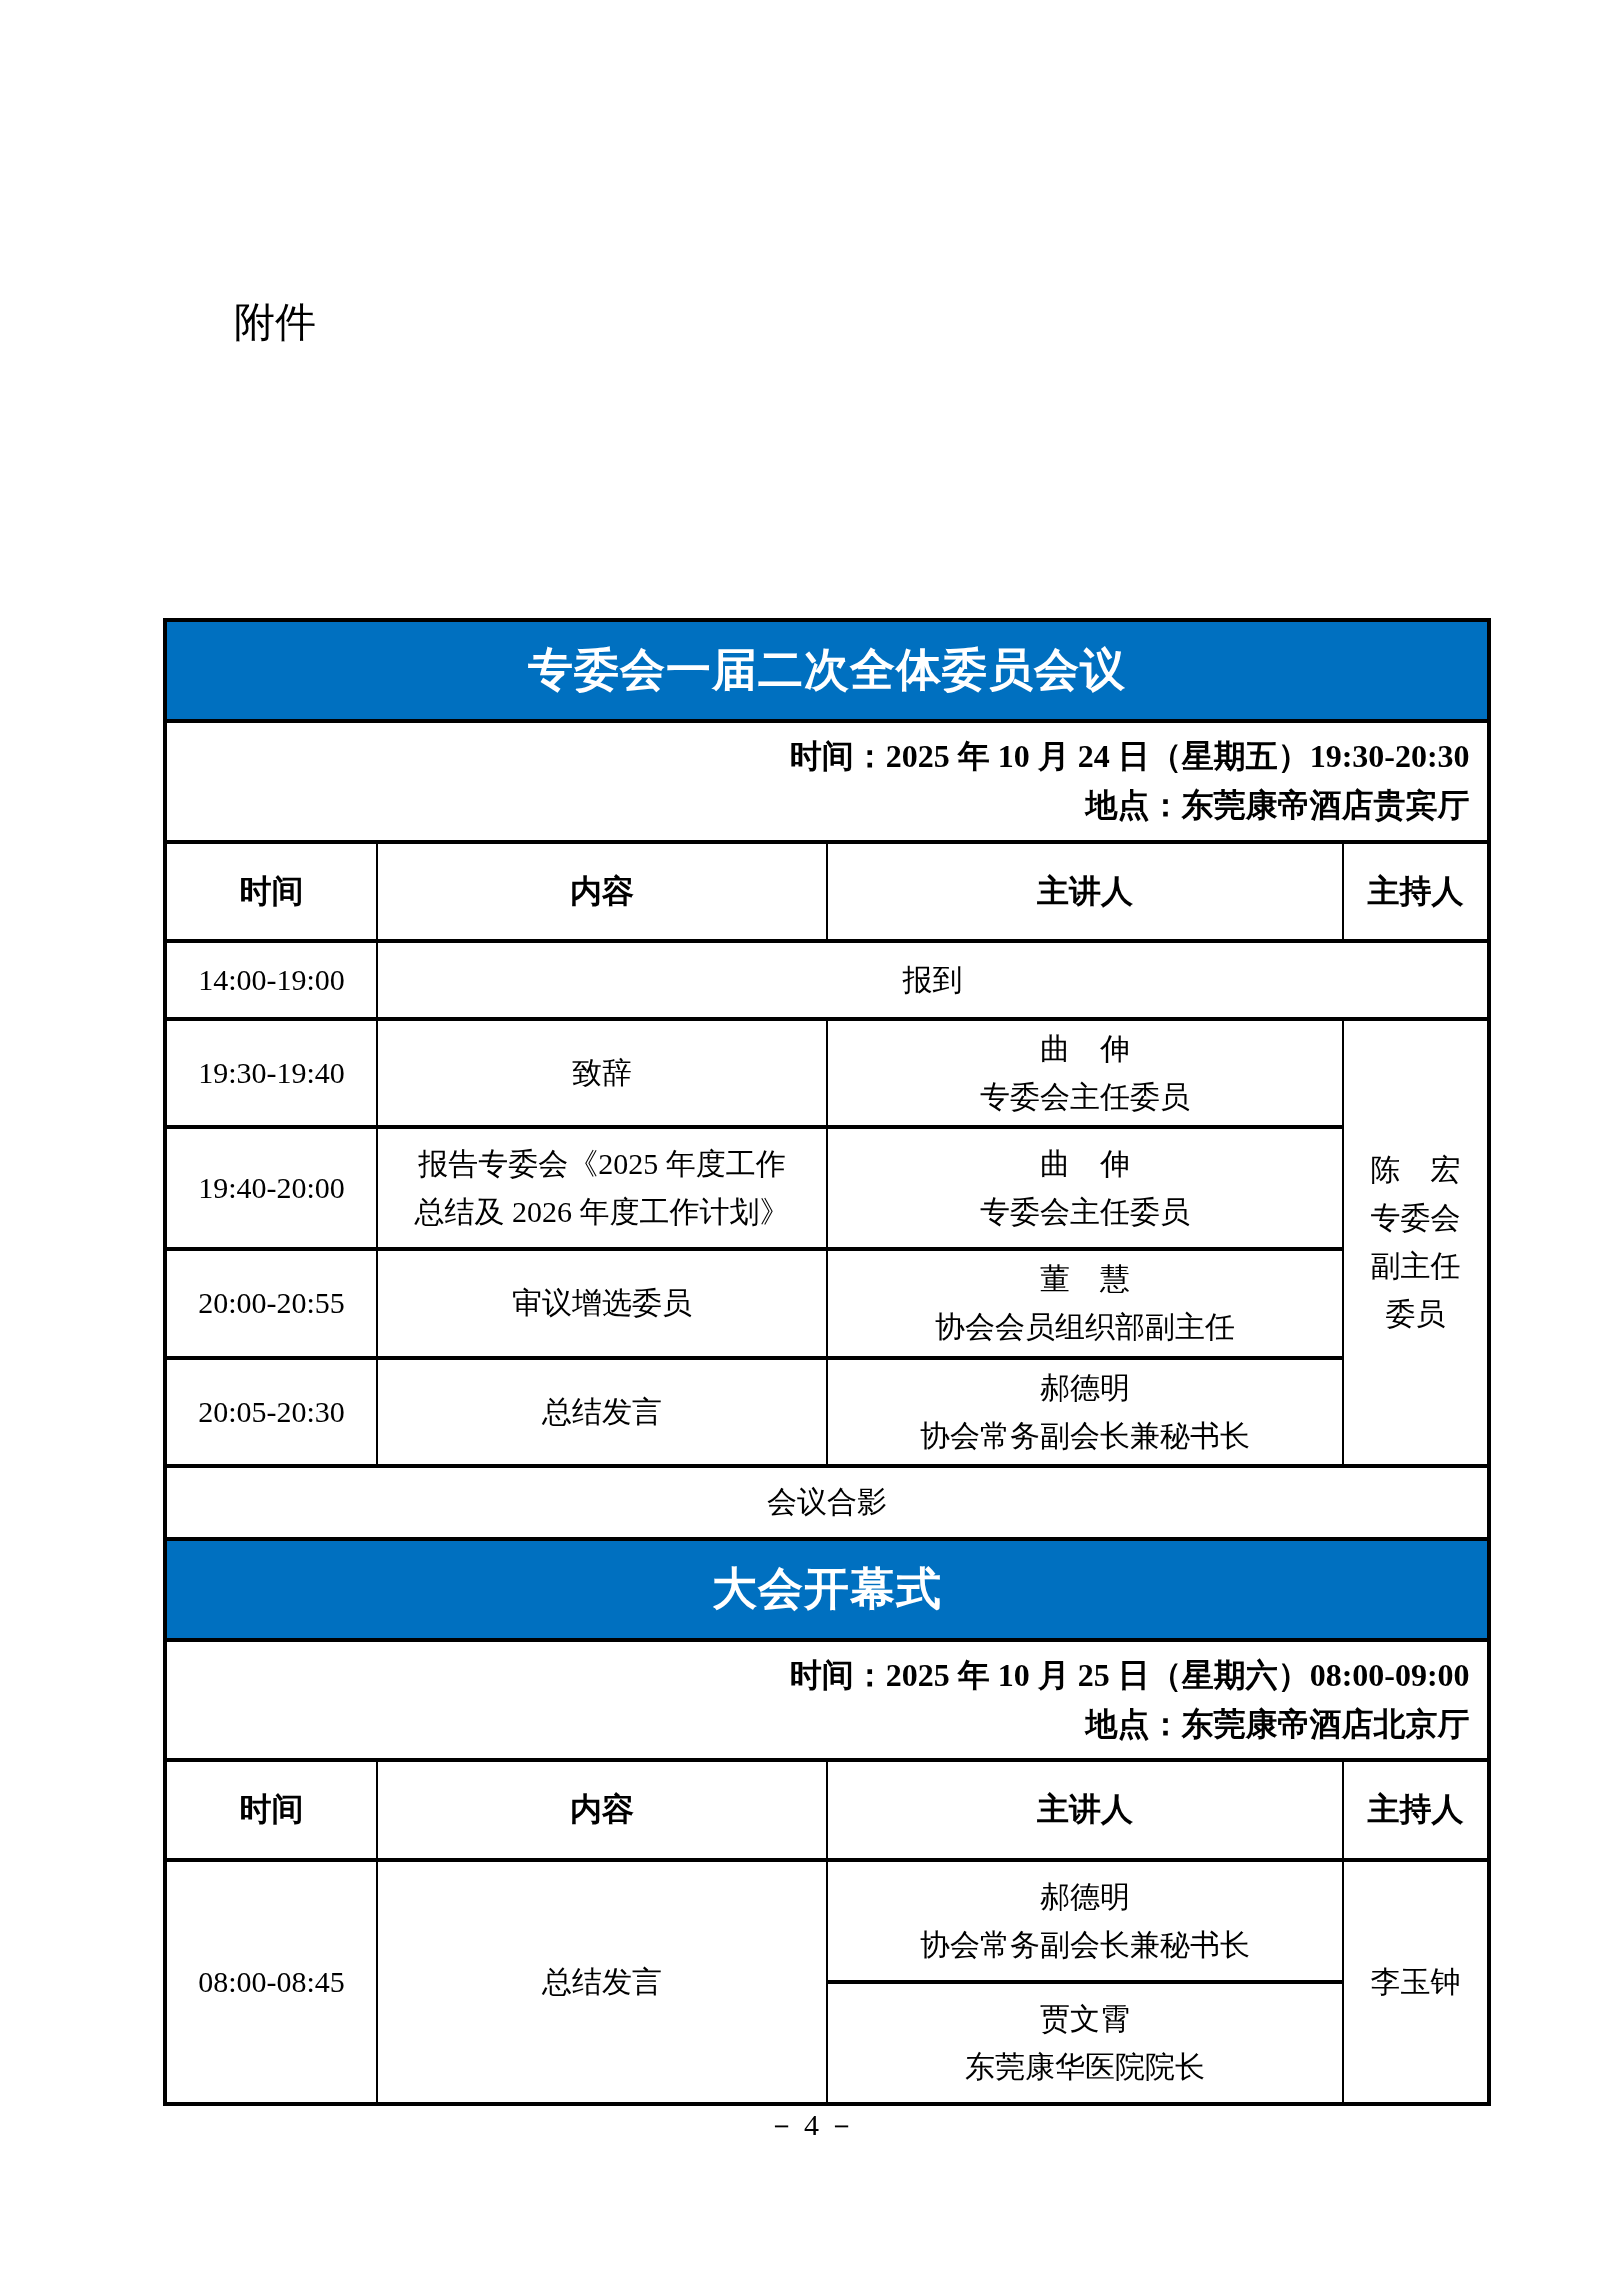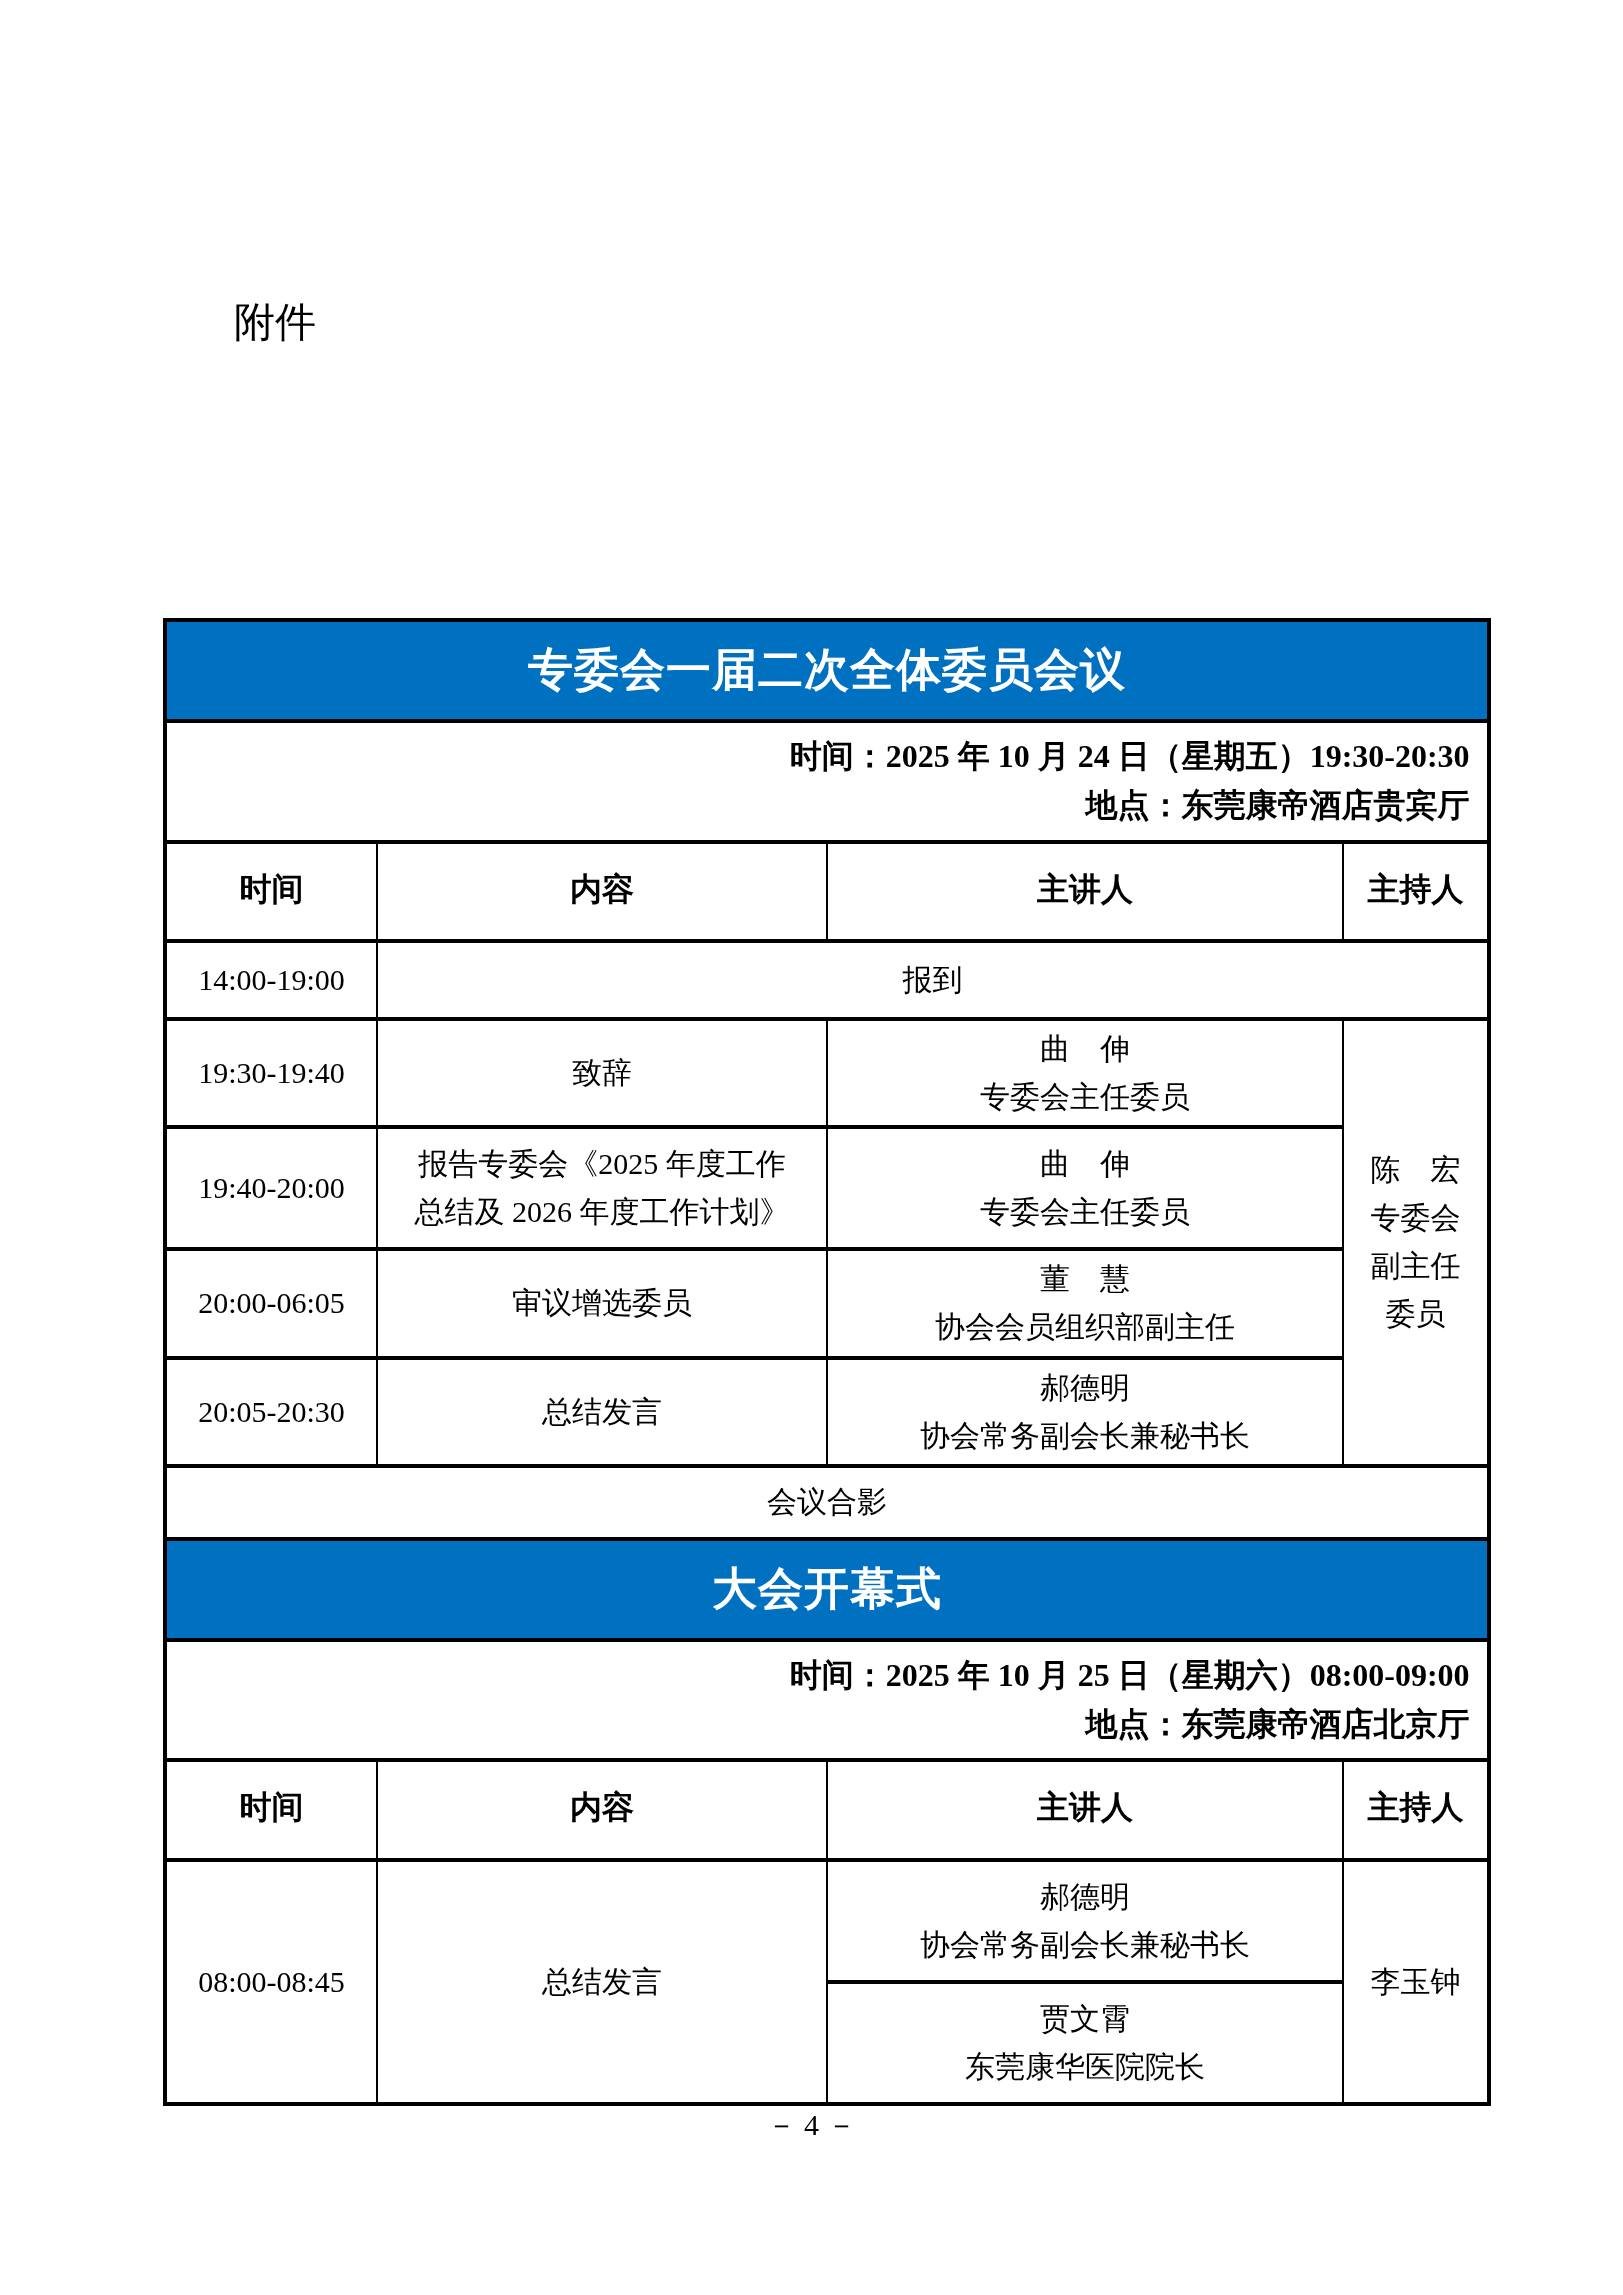--- a/index.html
+++ b/index.html
@@ -46,21 +46,21 @@
     color: var(--banner-text, #ffffff);
     font-family: "Liberation Sans", "DejaVu Sans", sans-serif;
     font-weight: bold; font-size: 45px; height: 89px; line-height: 1.25;
     letter-spacing: 1px;
   }
   tr.r-info td { text-align: left; padding: 8.2px 17.4px; height: 100px; }
   .info-line { font-size: 32px; font-weight: bold; line-height: 49px; text-align: right; }
   .info-label { font-family: "Liberation Sans", "DejaVu Sans", sans-serif; }
   .info-value { font-family: "Liberation Serif", "DejaVu Serif", serif; }
   tr.r-head td {
-    font-family: Liberation Mono, monospace;
+    font-family: Liberation Sans, sans-serif;
     font-weight: bold; font-size: 32px; height: 87px;
   }
   tr.r-reg td   { height: 66px; }
   tr.r-sp1 td   { height: 89px; }
   tr.r-sp2 td   { height: 110px; }
   tr.r-sp3 td   { height: 89px; }
   tr.r-sp4 td   { height: 92px; }
   tr.r-photo td { height: 61px; }
   tr.r-open td  { height: 110px; }
   .pageno {
@@ -116,21 +116,21 @@
 委员</td>
   </tr>
   <tr class="r-sp2">
     <td>19:40-20:00</td>
     <td class="multiline">报告专委会《2025 年度工作
 总结及 2026 年度工作计划》</td>
     <td class="multiline">曲　伸
 专委会主任委员</td>
   </tr>
   <tr class="r-sp3">
-    <td>20:00-06:05</td>
+    <td>20:00-20:55</td>
     <td>审议增选委员</td>
     <td class="multiline">董　慧
 协会会员组织部副主任</td>
   </tr>
   <tr class="r-sp4">
     <td>20:05-20:30</td>
     <td>总结发言</td>
     <td class="multiline">郝德明
 协会常务副会长兼秘书长</td>
   </tr>

